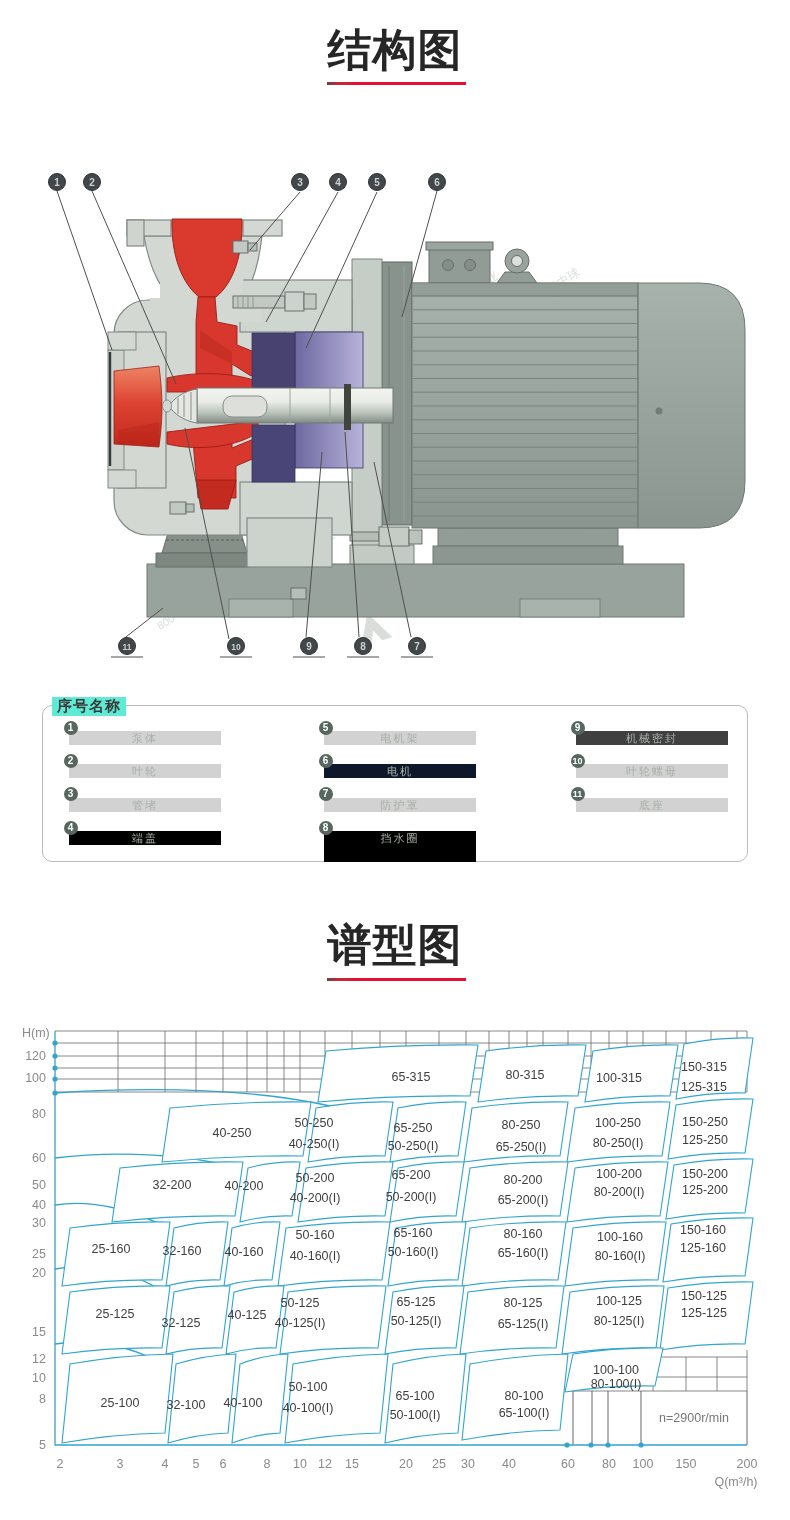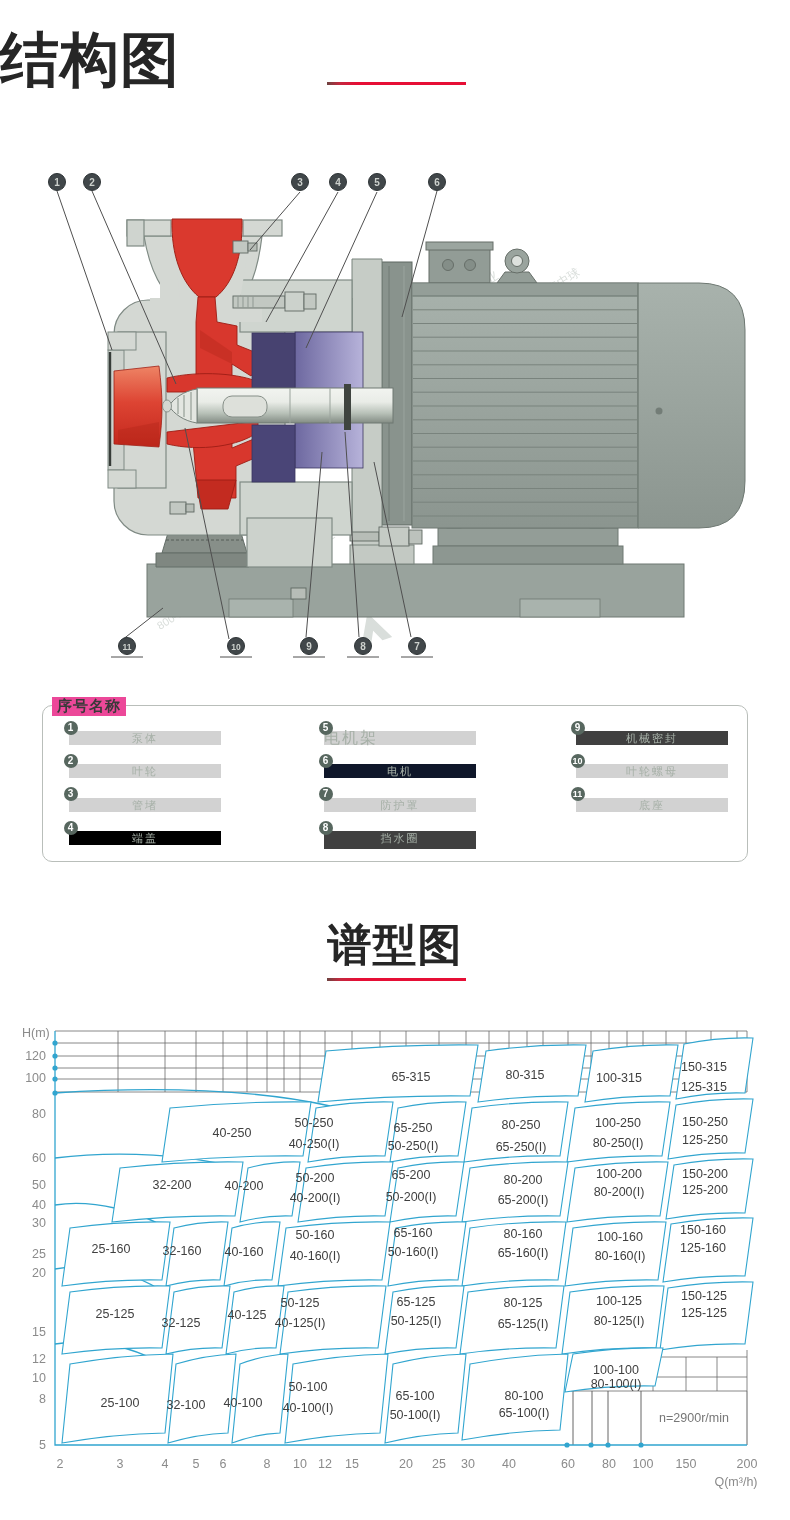--- a/index.html
+++ b/index.html
@@ -1,20 +1,20 @@
 <!DOCTYPE html>
 <html><head><meta charset="utf-8">
 <style>
 html,body{margin:0;padding:0}
 body{width:790px;height:1520px;background:#ffffff;font-family:"Liberation Sans",sans-serif;position:relative;overflow:hidden}
 .abs{position:absolute}
 </style></head>
 <body>
 
-<div class="abs" style="left:0;top:21px;width:790px;font-size:59px;font-weight:bold;color:#262626;letter-spacing:1px">结构图</div>
+<div class="abs" style="left:0;top:21px;width:790px;text-align:center;font-size:44px;font-weight:bold;color:#262626;letter-spacing:1px">结构图</div>
 
 <div class="abs" style="left:327px;top:82px;width:139px;height:3px;background:linear-gradient(90deg,#6d4340 0%,#c2293f 9%,#e60e35 22%,#e60e35 100%)"></div>
 
 <svg class="abs" style="left:0;top:150px" width="790" height="530" viewBox="0 150 790 530">
 <defs>
 <linearGradient id="gSuc" x1="0" y1="0" x2="0" y2="1">
  <stop offset="0" stop-color="#ee8465"></stop>
         <stop offset="0.45" stop-color="#dd4433"></stop>
         <stop offset="1" stop-color="#c3271d"></stop>
 </linearGradient>
@@ -238,44 +238,44 @@
       <text x="363" y="649.5" font-size="10" font-weight="bold" fill="#cdd1cd" text-anchor="middle">8</text>
     </g>
 <g>
       <circle cx="417" cy="646" r="8.5" fill="#41474a" stroke="#2e3436" stroke-width="1"></circle>
       <text x="417" y="649.5" font-size="10" font-weight="bold" fill="#cdd1cd" text-anchor="middle">7</text>
     </g>
 </svg>
 
 <div class="abs" style="left:42px;top:705px;width:704px;height:155px;border:1px solid #b9beba;border-radius:10px"></div>
 
-<div class="abs" style="left:52px;top:697px;background:#ec4899;padding:0 5px;font-size:15px;font-weight:bold;color:#3a3a3a;letter-spacing:1px">序号名称</div>
+<div class="abs" style="left:52px;top:697px;background:#5eead4;padding:0 5px;font-size:15px;font-weight:bold;color:#3a3a3a;letter-spacing:1px">序号名称</div>
 
 <div class="abs" style="left:69px;top:731.0px;width:152px;height:14px;background:#d2d2d2;font-size:11px;color:#a6b0a7;text-align:center;line-height:14px;letter-spacing:2px">泵体</div>
 <div class="abs" style="left:63.5px;top:720.5px;width:14px;height:14px;border-radius:50%;background:#57675f;color:#fff;font-size:10px;font-weight:bold;text-align:center;line-height:14px">1</div>
 
 <div class="abs" style="left:69px;top:764.4px;width:152px;height:14px;background:#d2d2d2;font-size:11px;color:#a6b0a7;text-align:center;line-height:14px;letter-spacing:2px">叶轮</div>
 <div class="abs" style="left:63.5px;top:753.9px;width:14px;height:14px;border-radius:50%;background:#57675f;color:#fff;font-size:10px;font-weight:bold;text-align:center;line-height:14px">2</div>
 
 <div class="abs" style="left:69px;top:797.8px;width:152px;height:14px;background:#d2d2d2;font-size:11px;color:#a6b0a7;text-align:center;line-height:14px;letter-spacing:2px">管堵</div>
 <div class="abs" style="left:63.5px;top:787.3px;width:14px;height:14px;border-radius:50%;background:#57675f;color:#fff;font-size:10px;font-weight:bold;text-align:center;line-height:14px">3</div>
 
 <div class="abs" style="left:69px;top:831.2px;width:152px;height:14px;background:#000000;font-size:11px;color:#a6b0a7;text-align:center;line-height:14px;letter-spacing:2px">端盖</div>
 <div class="abs" style="left:63.5px;top:820.7px;width:14px;height:14px;border-radius:50%;background:#57675f;color:#fff;font-size:10px;font-weight:bold;text-align:center;line-height:14px">4</div>
 
-<div class="abs" style="left:324px;top:731.0px;width:152px;height:14px;background:#d2d2d2;font-size:16px;color:#a6b0a7;text-align:left;line-height:14px;letter-spacing:2px">电机架</div>
+<div class="abs" style="left:324px;top:731.0px;width:152px;height:14px;background:#d2d2d2;font-size:11px;color:#a6b0a7;text-align:center;line-height:14px;letter-spacing:2px">电机架</div>
 <div class="abs" style="left:318.5px;top:720.5px;width:14px;height:14px;border-radius:50%;background:#57675f;color:#fff;font-size:10px;font-weight:bold;text-align:center;line-height:14px">5</div>
 
 <div class="abs" style="left:324px;top:764.4px;width:152px;height:14px;background:#0f172a;font-size:11px;color:#a6b0a7;text-align:center;line-height:14px;letter-spacing:2px">电机</div>
 <div class="abs" style="left:318.5px;top:753.9px;width:14px;height:14px;border-radius:50%;background:#57675f;color:#fff;font-size:10px;font-weight:bold;text-align:center;line-height:14px">6</div>
 
 <div class="abs" style="left:324px;top:797.8px;width:152px;height:14px;background:#d2d2d2;font-size:11px;color:#a6b0a7;text-align:center;line-height:14px;letter-spacing:2px">防护罩</div>
 <div class="abs" style="left:318.5px;top:787.3px;width:14px;height:14px;border-radius:50%;background:#57675f;color:#fff;font-size:10px;font-weight:bold;text-align:center;line-height:14px">7</div>
 
-<div class="abs" style="left:324px;top:831.2px;width:152px;height:18px;background:#404040;font-size:11px;color:#a6b0a7;text-align:center;line-height:14px;letter-spacing:2px">挡水圈</div>
+<div class="abs" style="left:324px;top:831.2px;width:152px;height:31px;background:#000000;font-size:11px;color:#a6b0a7;text-align:center;line-height:14px;letter-spacing:2px">挡水圈</div>
 <div class="abs" style="left:318.5px;top:820.7px;width:14px;height:14px;border-radius:50%;background:#57675f;color:#fff;font-size:10px;font-weight:bold;text-align:center;line-height:14px">8</div>
 
 <div class="abs" style="left:576px;top:731.0px;width:152px;height:14px;background:#404040;font-size:11px;color:#a6b0a7;text-align:center;line-height:14px;letter-spacing:2px">机械密封</div>
 <div class="abs" style="left:570.5px;top:720.5px;width:14px;height:14px;border-radius:50%;background:#57675f;color:#fff;font-size:10px;font-weight:bold;text-align:center;line-height:14px">9</div>
 
 <div class="abs" style="left:576px;top:764.4px;width:152px;height:14px;background:#d2d2d2;font-size:11px;color:#a6b0a7;text-align:center;line-height:14px;letter-spacing:2px">叶轮螺母</div>
 <div class="abs" style="left:570.5px;top:753.9px;width:14px;height:14px;border-radius:50%;background:#57675f;color:#fff;font-size:9px;font-weight:bold;text-align:center;line-height:14px">10</div>
 
 <div class="abs" style="left:576px;top:797.8px;width:152px;height:14px;background:#d2d2d2;font-size:11px;color:#a6b0a7;text-align:center;line-height:14px;letter-spacing:2px">底座</div>
 <div class="abs" style="left:570.5px;top:787.3px;width:14px;height:14px;border-radius:50%;background:#57675f;color:#fff;font-size:9px;font-weight:bold;text-align:center;line-height:14px">11</div>

